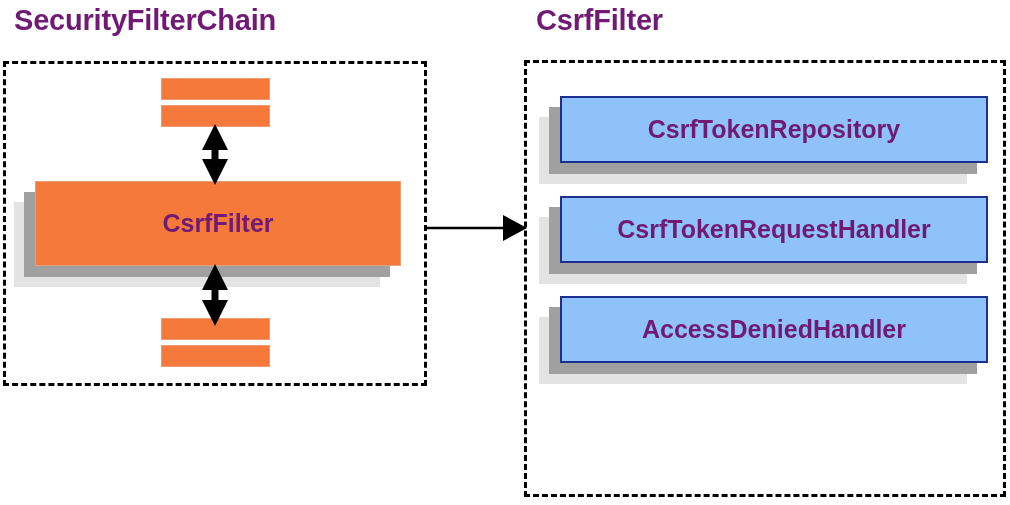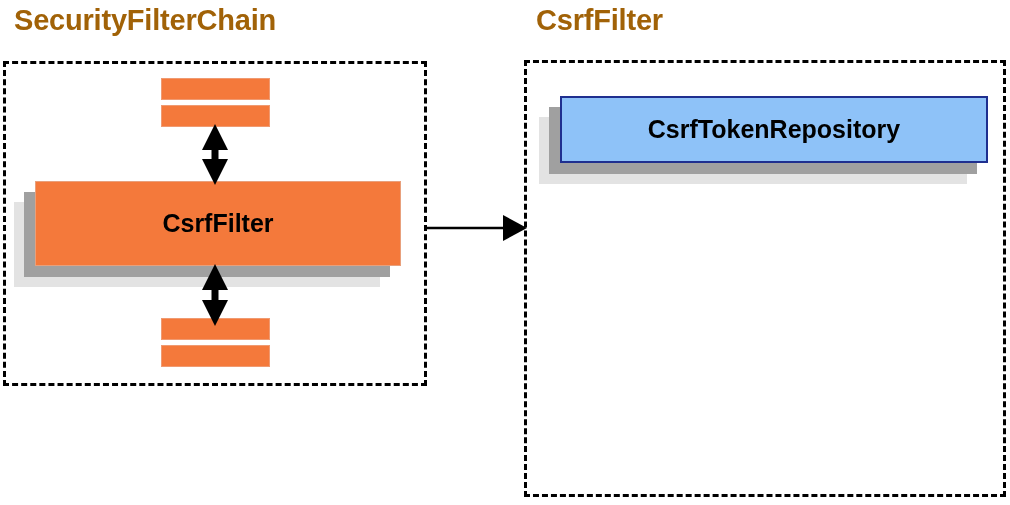--- a/index.html
+++ b/index.html
@@ -19,21 +19,21 @@
     overflow: hidden;
   }
 
   
   .panel-title {
     position: absolute;
     font-family: "Liberation Sans", sans-serif;
     font-weight: bold;
     font-size: 29px;
     line-height: 34px;
-    color: #a16207;
+    color: #701a75;
     white-space: nowrap;
     letter-spacing: -0.2px;
   }
   #title-left  { left: 14px;  top: 3px; }
   #title-right { left: 536px; top: 3px; }
 
   
   .dashed-box {
     position: absolute;
     box-sizing: border-box;
@@ -80,21 +80,21 @@
     width: 100%;
     height: 100%;
     box-sizing: border-box;
     display: flex;
     align-items: center;
     justify-content: center;
   }
   .node .face .label {
     font-family: "Liberation Sans", sans-serif;
     font-weight: bold;
-    color: #000000;
+    color: #701a75;
     white-space: nowrap;
   }
 
   
   .node.orange .face {
     background: #f4793b;
     border: 1px solid #e8a07c;
   }
   .node.orange .face .label {
     font-size: 25px;
@@ -154,21 +154,35 @@
   <div class="dashed-box" id="filter-box"></div>
 
   <div class="node blue" style="left:560px; top:96px; width:428px; height:67px;">
     <div class="plate-light"></div>
     <div class="plate-dark"></div>
     <div class="face">
       <span class="label">CsrfTokenRepository</span>
     </div>
   </div>
 
-
+  <div class="node blue" style="left:560px; top:196px; width:428px; height:67px;">
+    <div class="plate-light"></div>
+    <div class="plate-dark"></div>
+    <div class="face">
+      <span class="label">CsrfTokenRequestHandler</span>
+    </div>
+  </div>
+
+  <div class="node blue" style="left:560px; top:296px; width:428px; height:67px;">
+    <div class="plate-light"></div>
+    <div class="plate-dark"></div>
+    <div class="face">
+      <span class="label">AccessDeniedHandler</span>
+    </div>
+  </div>
 
 
   <svg id="arrows" viewBox="0 0 1010 505">
 
     <g>
       <line x1="215" y1="135" x2="215" y2="176" stroke="#000000" stroke-width="7"></line>
       <polygon points="215,124 202,150 228,150" fill="#000000"></polygon>
       <polygon points="215,185 202,159 228,159" fill="#000000"></polygon>
     </g>
 

